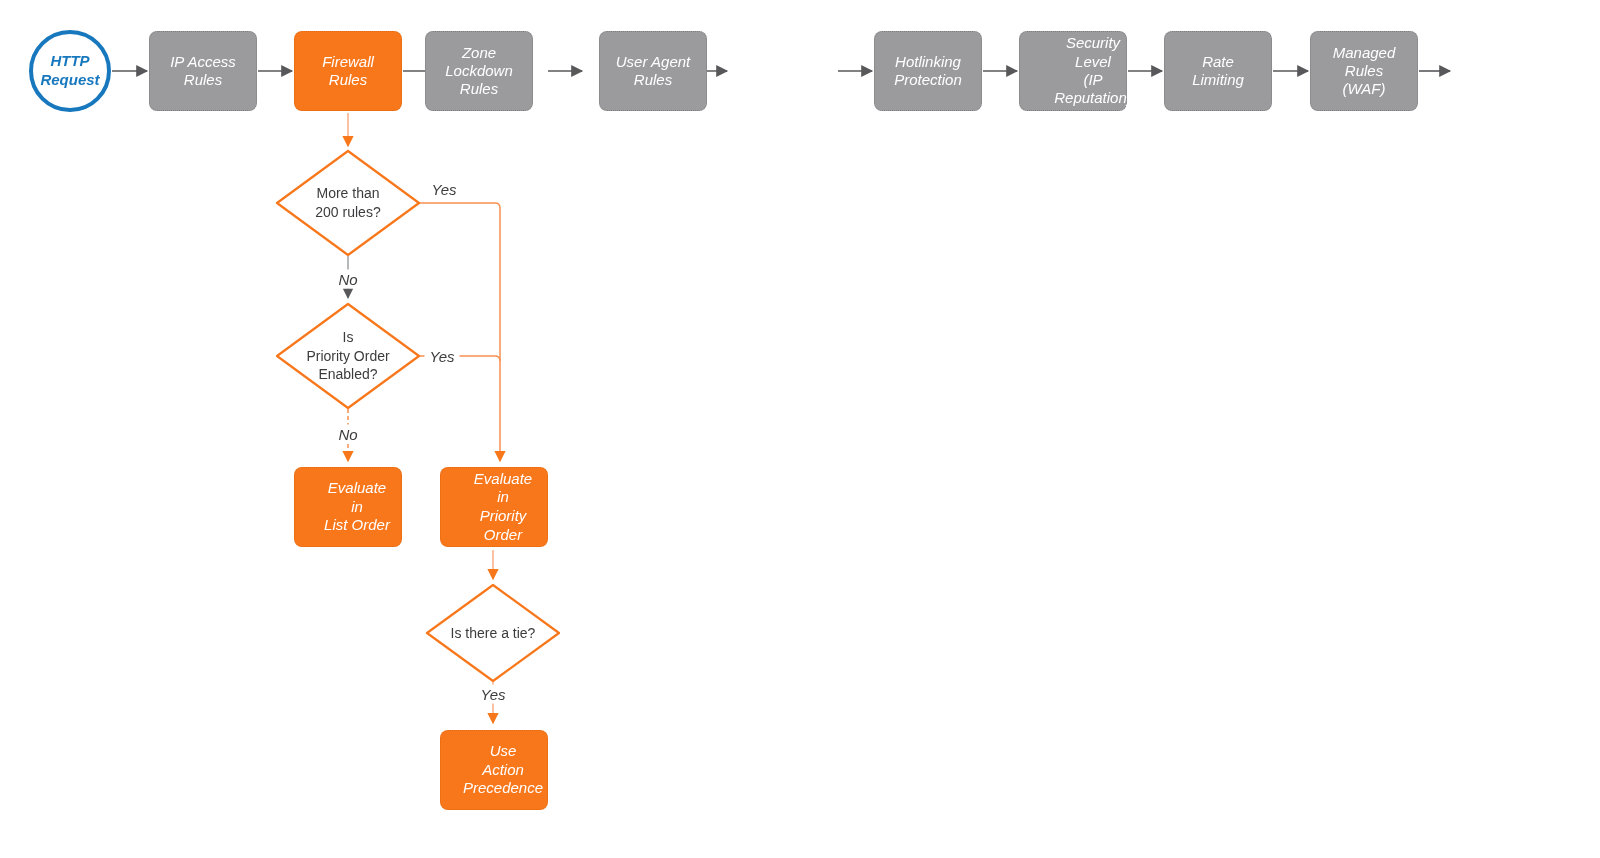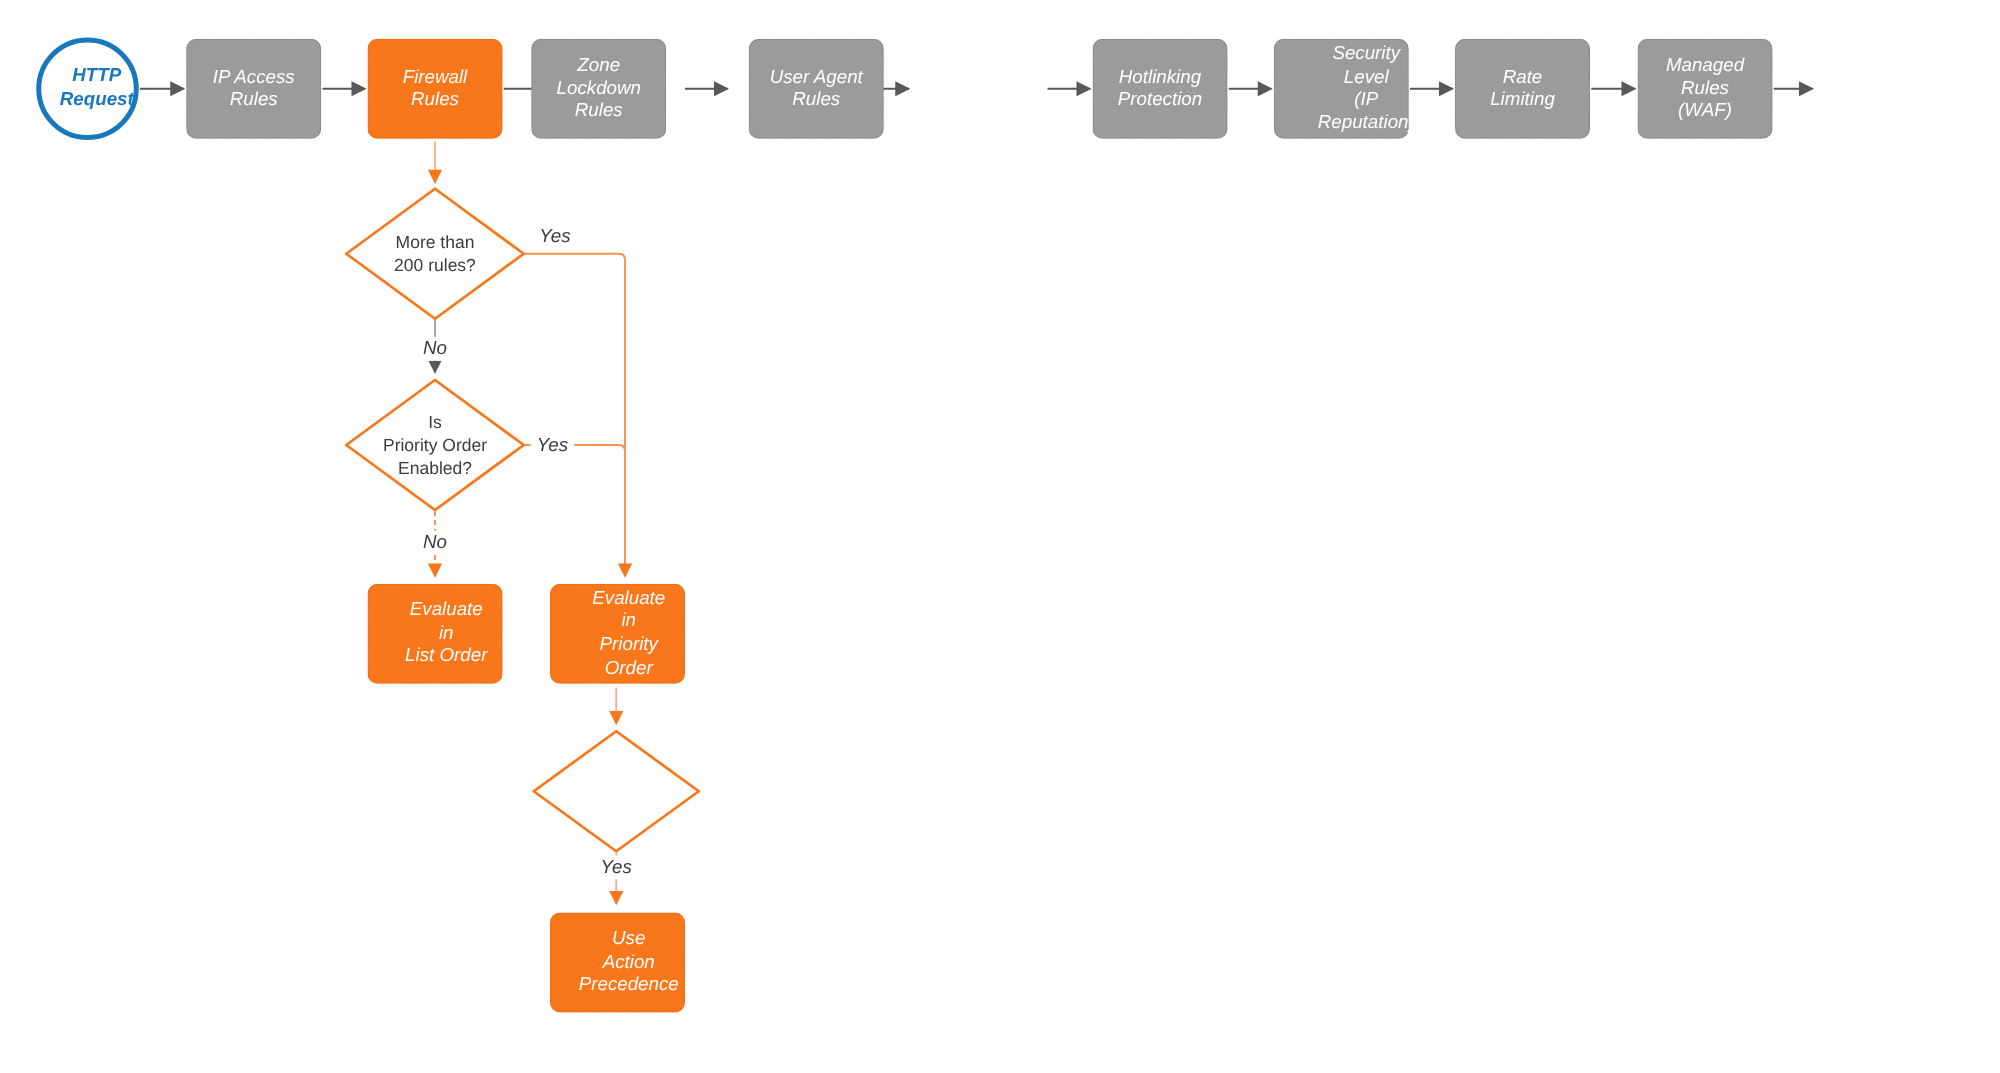--- a/index.html
+++ b/index.html
@@ -68,21 +68,20 @@
     top: 30px;
     border-radius: 50%;
     font-weight: bold;
     font-size: 15px;
     line-height: 1.25;
   }
   .terminal.start {
     background: #ffffff;
     border: 4px solid var(--blue);
     color: var(--blue);
-    justify-content: flex-end;
   }
   .terminal.end {
     background: var(--blue);
     border: 4px solid var(--blue);
     color: #ffffff;
   }
   .decision-label {
     position: absolute;
     display: flex;
     align-items: center;
@@ -192,20 +191,21 @@
 Rules
 (WAF)</span>
   </div>
 
 
   <div class="decision-label" style="left:277px; top:151px; width:142px; height:104px;">More than
 200 rules?</div>
   <div class="decision-label" style="left:277px; top:304px; width:142px; height:104px;">Is
 Priority Order
 Enabled?</div>
+  <div class="decision-label" style="left:427px; top:585px; width:132px; height:96px;">Is there a tie?</div>
 
   <div class="action" style="left:294px; top:467px;">
     <span>Evaluate
 in
 List Order</span>
   </div>
   <div class="action" style="left:440px; top:467px;">
     <span>Evaluate
 in
 Priority Order</span>

